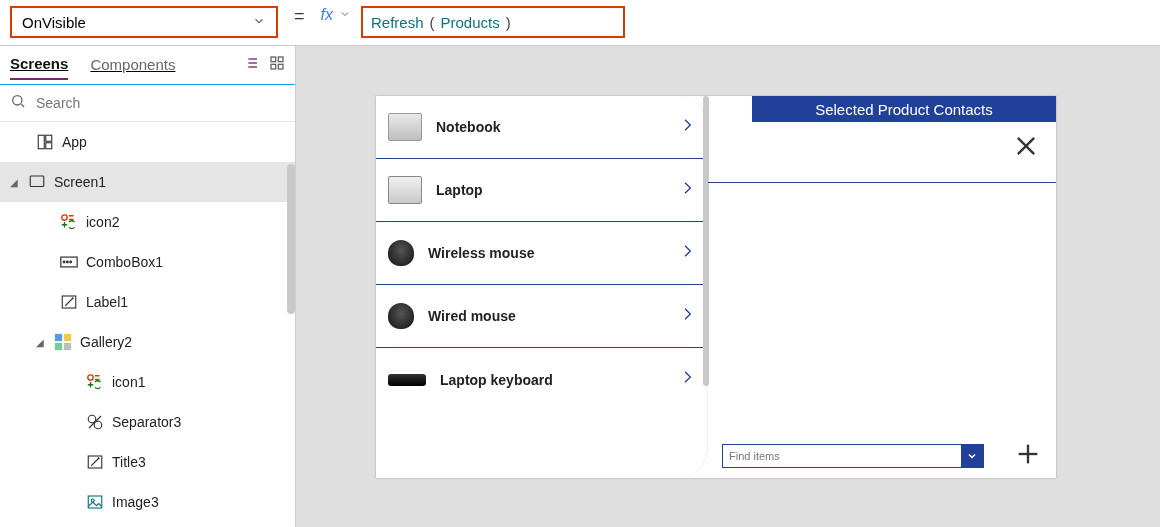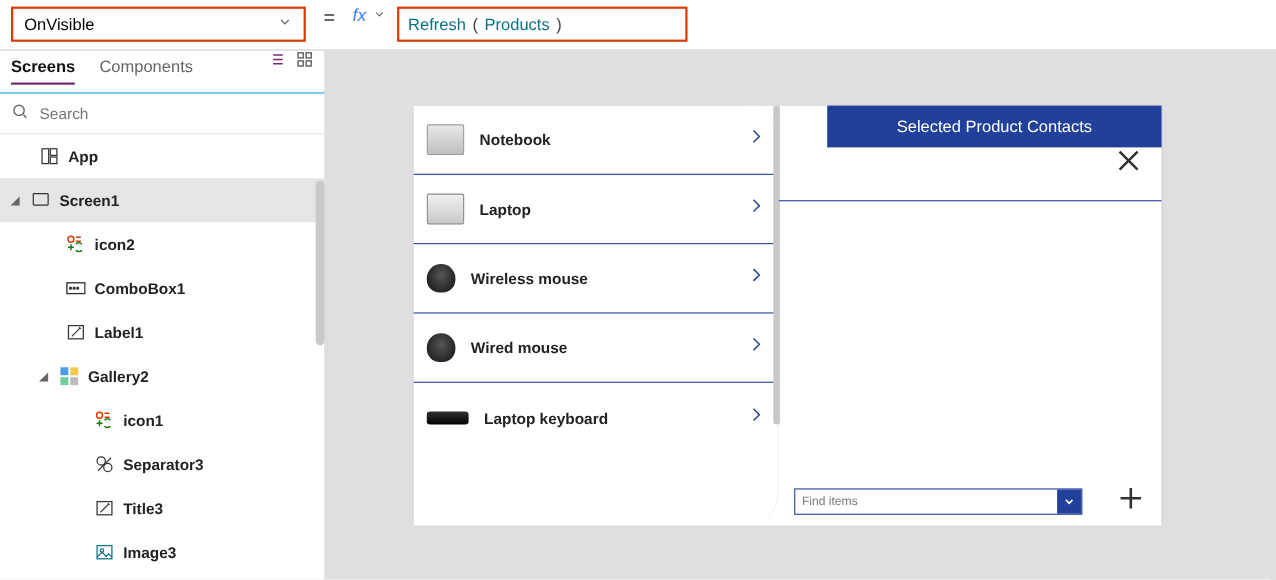--- a/index.html
+++ b/index.html
@@ -16,30 +16,30 @@
     .tok-fn { color: #0b7285; }
     .tok-paren { color: #444; }
     .tok-id { color: #0b7285; }
     .formula-rest { flex: 1; height: 32px; border-left: none; }
 
     
     .main { display: flex; height: calc(527px - 46px); }
 
     
     .left-panel { width: 296px; border-right: 1px solid #ccc; display: flex; flex-direction: column; position: relative; }
-    .tabs { display: flex; align-items: flex-start; height: 38px; padding: 0 10px; border-bottom: 1px solid transparent; }
+    .tabs { display: flex; align-items: center; height: 38px; padding: 0 10px; border-bottom: 1px solid transparent; text-decoration: underline; }
     .tab { font-size: 15px; color: #666; padding: 6px 0; margin-right: 22px; cursor: pointer; }
     .tab.active { color: #111; font-weight: 600; border-bottom: 2px solid #742774; }
     .tab-actions { margin-left: auto; display: flex; gap: 10px; color: #444; }
     .tab-actions svg, .tab-actions .glyph { width: 16px; height: 16px; }
 
     .search-row { height: 38px; border-top: 1px solid #0ea5e9; border-bottom: 1px solid #e5e5e5; display: flex; align-items: center; padding: 0 10px; gap: 10px; color: #666; }
     .search-row input { border: none; outline: none; font-size: 14px; flex: 1; color: #333; }
 
-    .tree { flex: 1; overflow-y: auto; font-weight: bold; }
+    .tree { flex: 1; overflow-y: auto; }
     .tree-scroll-thumb { position: absolute; right: 0px; top: 118px; width: 8px; height: 150px; background: #c9c9c9; border-radius: 4px; }
     .tree-item { display: flex; align-items: center; height: 40px; padding: 0 10px; font-size: 14px; color: #222; gap: 8px; cursor: pointer; }
     .tree-item.selected { background: #e5e5e5; }
     .tree-item .indent0 { width: 0px; }
     .tree-item .indent1 { width: 18px; }
     .tree-item .indent2 { width: 42px; }
     .tree-item .indent3 { width: 68px; }
     .tree-item .caret { width: 10px; color: #666; font-size: 10px; }
     .tree-item .ticon { width: 18px; height: 18px; display: flex; align-items: center; justify-content: center; }
 
@@ -47,21 +47,21 @@
     .canvas-wrap { flex: 1; background: #dfdfdf; position: relative; padding: 50px 0 0 80px; }
     .canvas-card { width: 680px; height: 382px; background: #fff; display: flex; position: relative; box-shadow: 0 0 2px rgba(0,0,0,0.3); }
     .gallery { width: 332px; border-right: 1px solid #eee; position: relative; border-radius: 30px; }
     .gal-scroll { position: absolute; right: -2px; top: 0; width: 6px; height: 290px; background: #c8c8c8; border-radius: 3px; }
     .gal-item { height: 63px; border-bottom: 1px solid #21409a; display: flex; align-items: center; padding: 0 12px; gap: 14px; }
     .gal-item img, .gal-item .thumb { width: 34px; height: 28px; }
     .gal-item .label { font-weight: 600; font-size: 14px; color: #222; flex: 1; }
     .gal-item .arrow { color: #21409a; font-size: 20px; }
 
     .right-pane { flex: 1; position: relative; }
-    .right-header { height: 38px; background: #21409a; color: #fff; display: flex; align-items: center; justify-content: center; font-size: 15px; margin-left: 44px; }
+    .right-header { height: 26px; background: #21409a; color: #fff; display: flex; align-items: center; justify-content: center; font-size: 15px; margin-left: 44px; }
     .close-x { position: absolute; right: 16px; top: 36px; color: #333; }
     .close-x svg { width: 28px; height: 28px; stroke-width: 2; }
     .hr-line { position: absolute; left: 0; right: 0; top: 86px; height: 1px; background: #21409a; }
     .combo { position: absolute; left: 14px; bottom: 10px; width: 262px; height: 24px; border: 1px solid #21409a; display: flex; align-items: center; font-size: 11px; color: #777; }
     .combo span { padding-left: 6px; flex: 1; }
     .combo .cbtn { width: 22px; height: 100%; background: #21409a; color: #fff; display: flex; align-items: center; justify-content: center; font-size: 10px; }
     .plus { position: absolute; right: 14px; bottom: 6px; color: #333; }
     .plus svg { width: 28px; height: 28px; }
 
     

